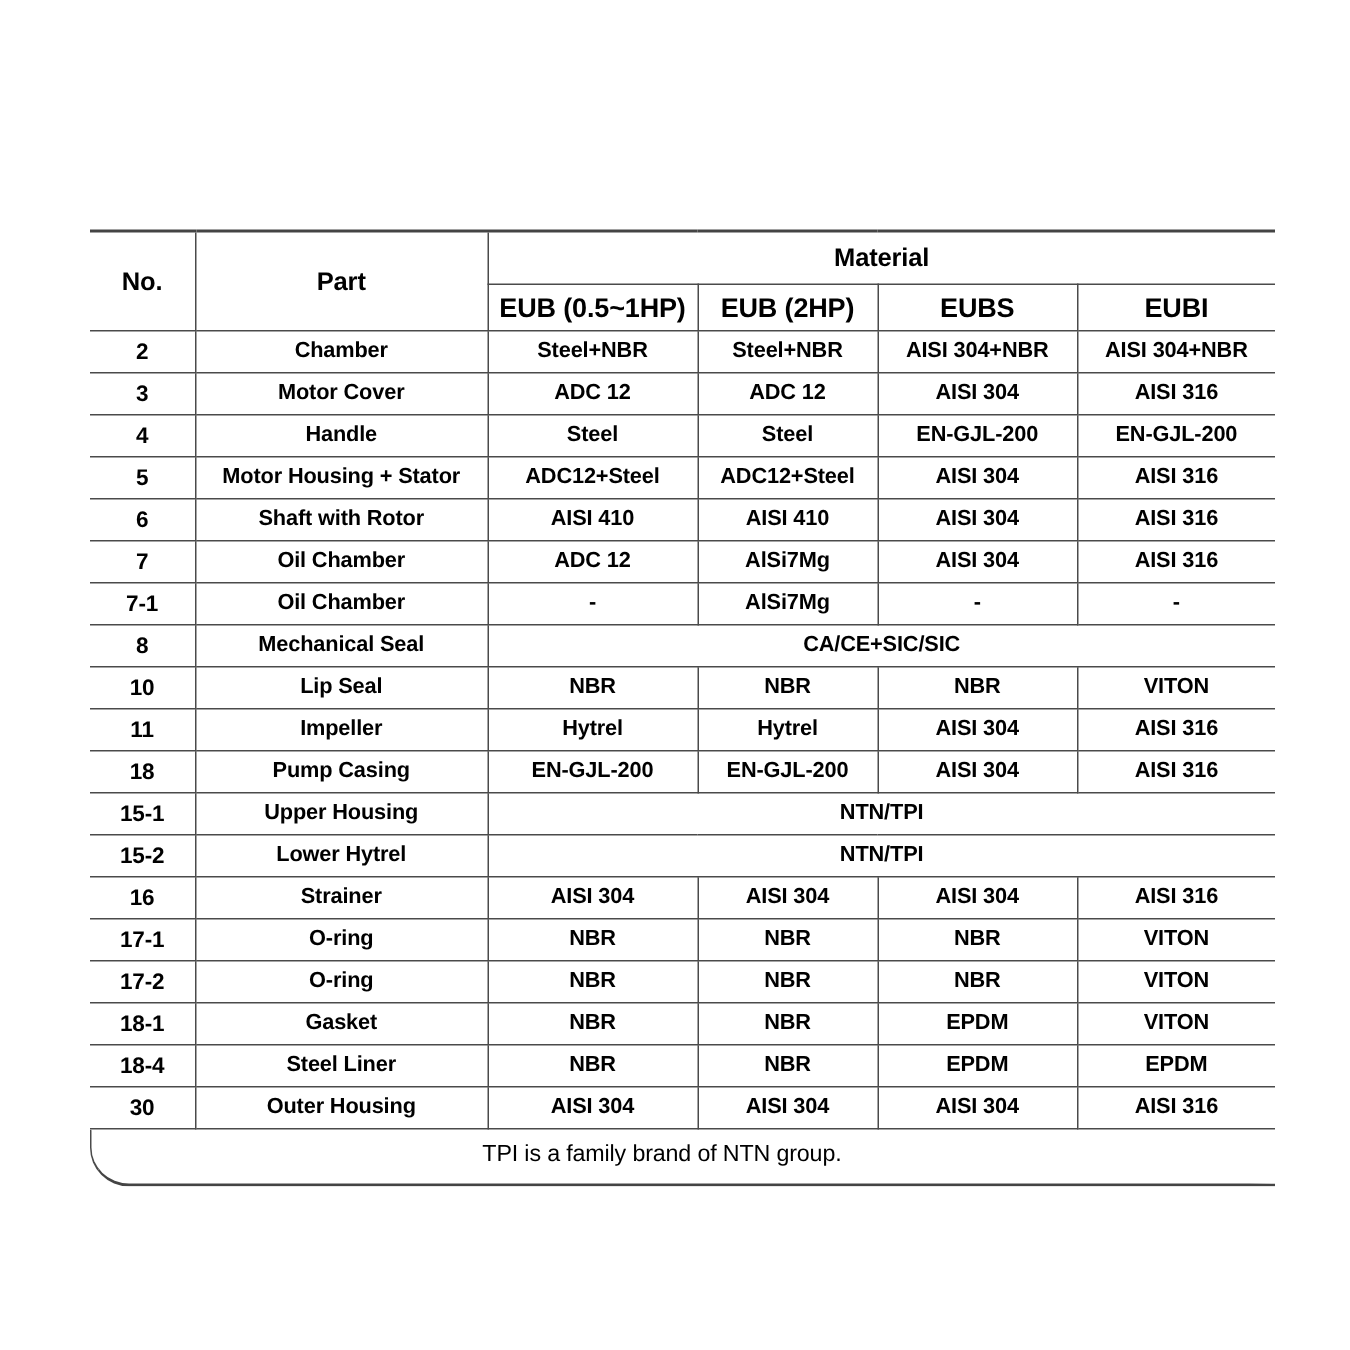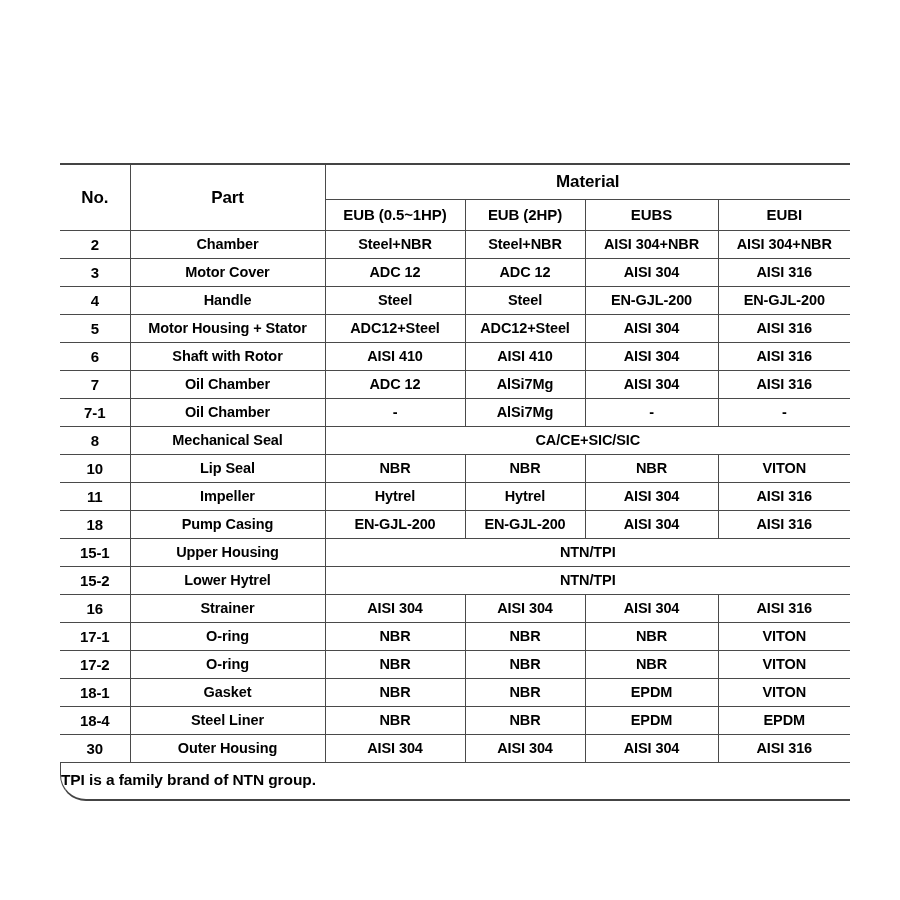--- a/index.html
+++ b/index.html
@@ -12,21 +12,21 @@
     height: 900px;
     font-family: "Liberation Sans", sans-serif;
     color: #000000;
     position: relative;
     overflow: hidden;
   }
 
   #sheet {
     position: absolute;
     left: 60px;
-    top: 163px;
+    top: 153px;
     width: 790px;
   }
 
   table.spec {
     width: 790px;
     border-collapse: collapse;
     table-layout: fixed;
     font-size: 14.5px;
   }
 
@@ -60,21 +60,21 @@
 
   table.spec tr.head-main th {
     height: 34px;
     line-height: 34px;
     font-size: 17px;
     border-top: 2.5px solid #444;
   }
   table.spec tr.head-sub th {
     height: 30px;
     line-height: 30px;
-    font-size: 15px;
+    font-size: 18px;
   }
 
   td.part-name { font-size: 14.5px; }
   td.num       { font-size: 15px; }
   td.mat       { font-size: 14.5px; }
   td.span-all  { font-size: 14.5px; }
 
   
   #footnote {
     position: relative;
@@ -86,23 +86,23 @@
     border-left: 1.5px solid #4a4a4a;
     border-top: none;
   }
   #footnote .fn-text {
     position: absolute;
     left: 0;
     top: 0;
     width: 500px;
     height: 34px;
     line-height: 34px;
-    text-align: left;
+    text-align: right;
     font-size: 15.5px;
-    font-weight: bold;
+    font-weight: normal;
     letter-spacing: -0.1px;
   }
 </style>
 </head>
 <body>
 
 <div id="sheet">
 
   <table class="spec">
     <colgroup>

